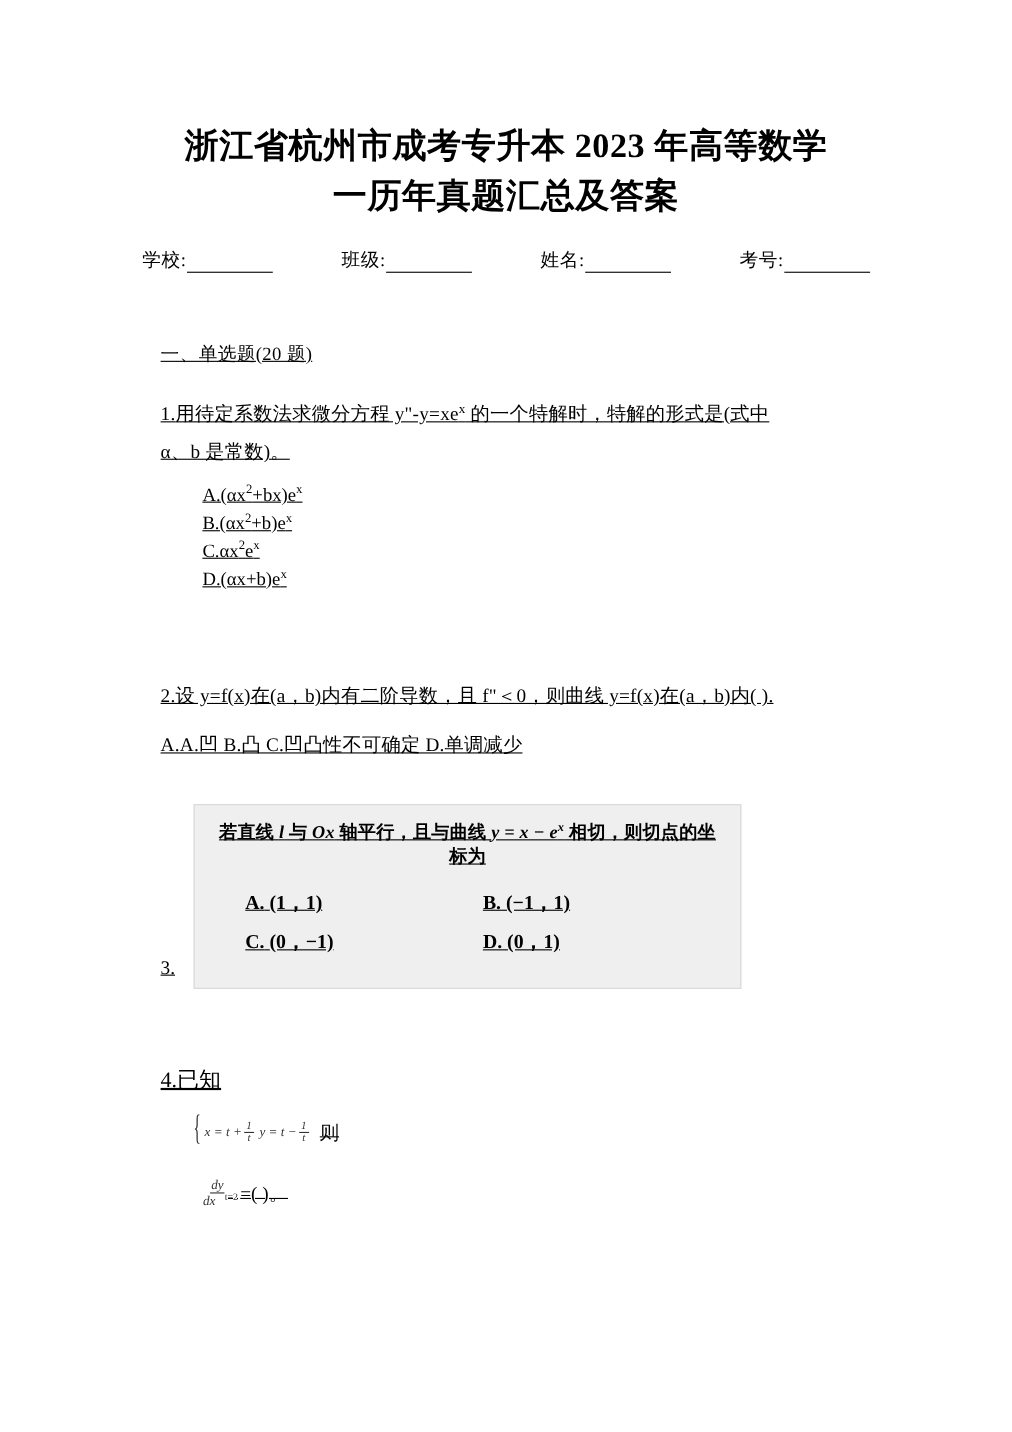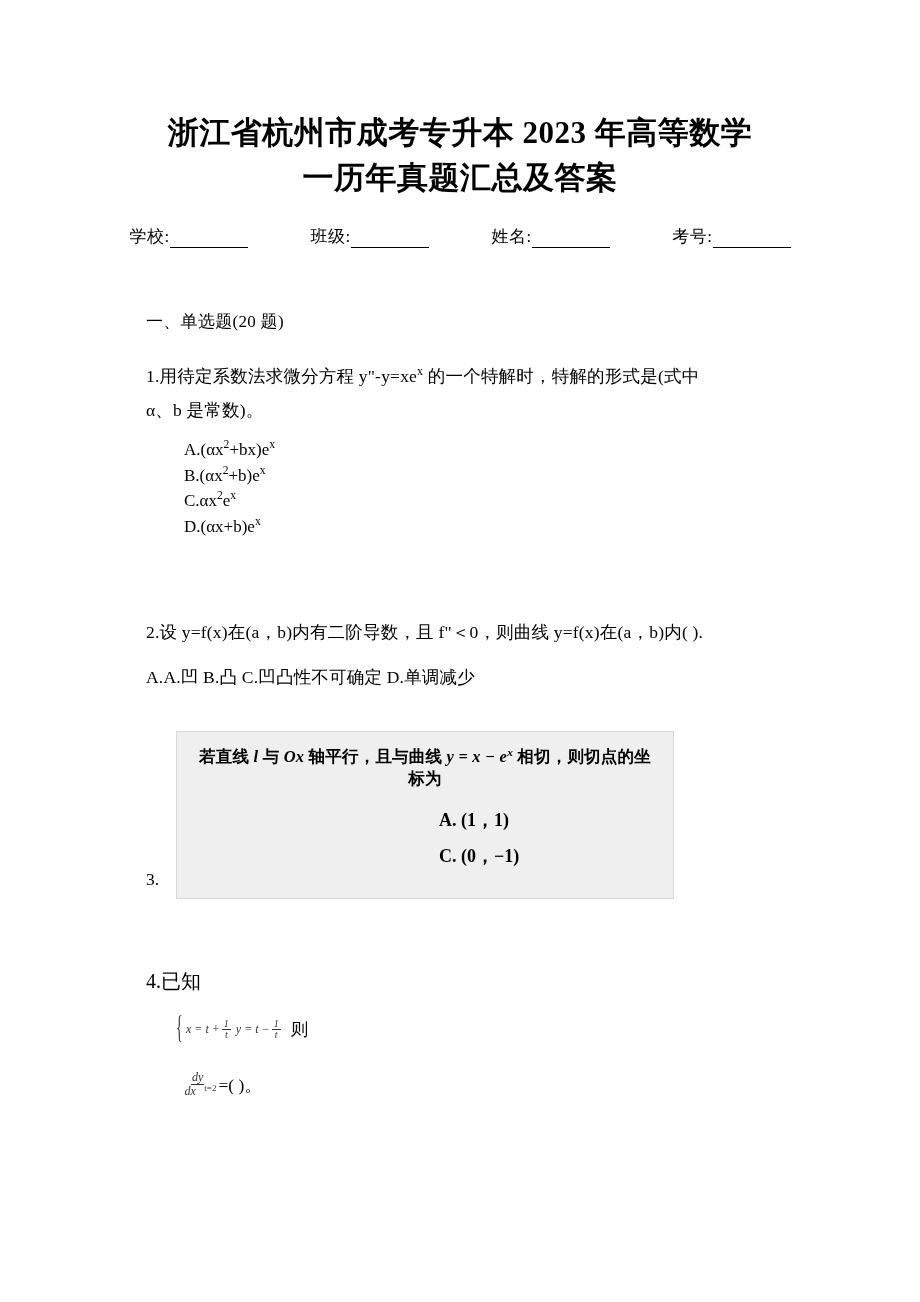--- a/index.html
+++ b/index.html
@@ -50,20 +50,21 @@
   .blank {
     display: inline-block;
     border-bottom: 1px solid #000;
     width: 78px;
     height: 14px;
     vertical-align: bottom;
   }
 
   .body-wrap {
     padding: 0 140px 0 130px;
+    text-decoration: underline;
   }
 
   .section-heading {
     margin-top: 62px;
     font-size: 17px;
     font-family: "Liberation Serif", serif;
     letter-spacing: 0.3px;
   }
 
   .question {
@@ -267,20 +268,24 @@
       <span>A.A.凹  B.凸  C.凹凸性不可确定  D.单调减少</span>
     </div>
 
     <div class="img-block">
       <div class="stem"><span class="up">若直线 </span><span>l</span><span class="up"> 与 </span><span>Ox</span><span class="up"> 轴平行，且与曲线 </span><span>y = x − e</span><sup>x</sup><span class="up"> 相切，则切点的坐标为</span></div>
       <div class="opts">
         <div class="col">
           <div><span>A.</span> <span>(1，1)</span></div>
           <div><span>C.</span> <span>(0，−1)</span></div>
         </div>
+        <div class="col">
+          <div><span>B.</span> <span>(−1，1)</span></div>
+          <div><span>D.</span> <span>(0，1)</span></div>
+        </div>
       </div>
     </div>
     <div class="q3-number">3.</div>
 
     <div class="q4">
       <span>4.已知</span>
     </div>
 
     <div class="frac-block">
       <span class="sys">

